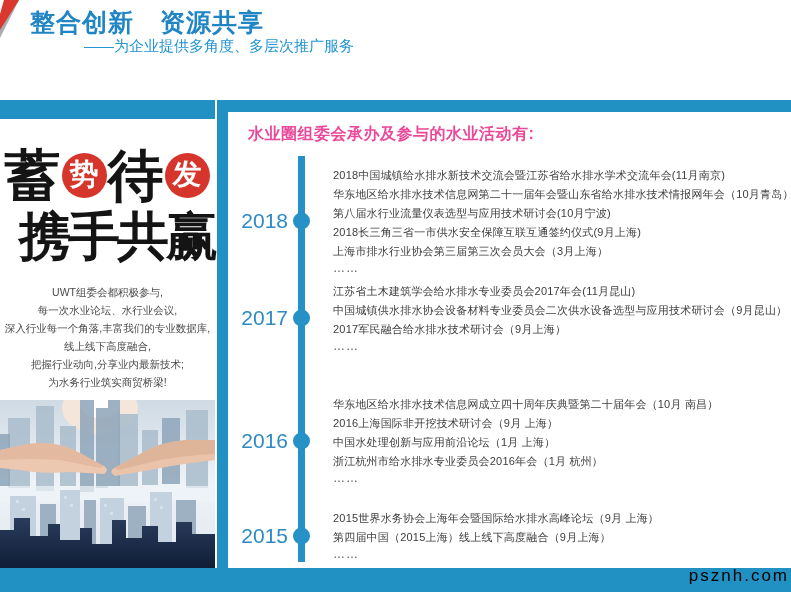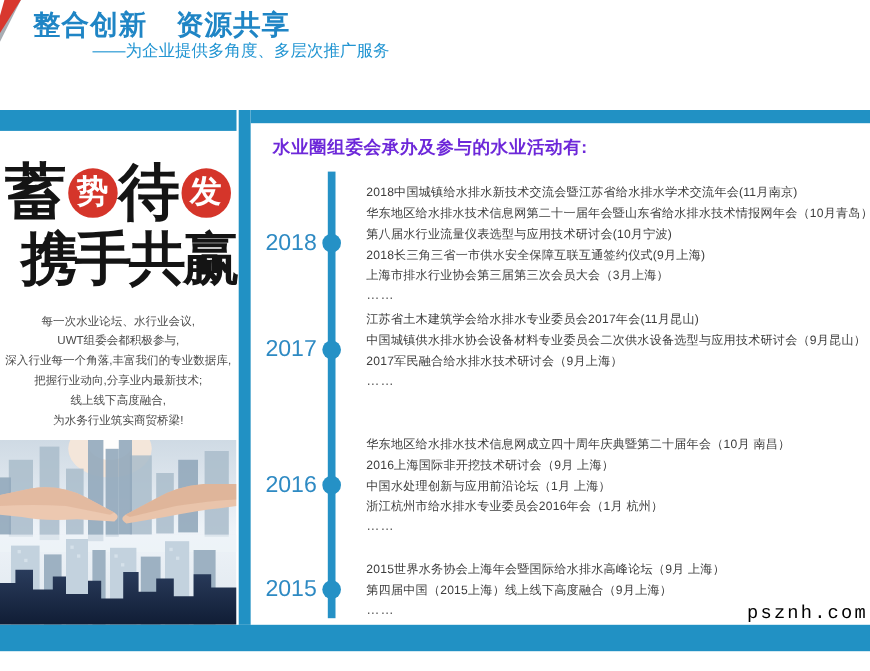--- a/index.html
+++ b/index.html
@@ -23,21 +23,21 @@
     position:absolute;left:0;top:100px;width:215px;height:468px;background:#fff;
   }
   .left-topbar{position:absolute;left:0;top:0;width:215px;height:19px;background:#2191c4;}
   .separator{position:absolute;left:217px;top:100px;width:11px;height:468px;background:#2191c4;}
   .right-panel{
     position:absolute;left:228px;top:100px;width:563px;height:468px;background:#fff;
   }
   .right-topbar{position:absolute;left:0;top:0;width:563px;height:12px;background:#2191c4;}
   .rp-title{
     position:absolute;left:20px;top:24px;
-    font-size:16px;font-weight:bold;color:#6d28d9;letter-spacing:0.5px;
+    font-size:16px;font-weight:bold;color:#ec4899;letter-spacing:0.5px;
   }
   
   .callig{position:absolute;left:0;top:44px;width:215px;text-align:center;}
   .callig-row1{display:flex;align-items:center;justify-content:center;height:62px;}
   .callig-black{
     font-family:"DejaVu Serif","Liberation Serif",serif;
     font-size:56px;font-weight:900;color:#141414;line-height:60px;
   }
   .callig-red{
     width:45px;height:45px;border-radius:50%;background:#d5352a;
@@ -66,22 +66,22 @@
   .tl-dot{
     position:absolute;left:65px;top:50%;transform:translateY(-50%);
     width:17px;height:17px;border-radius:50%;background:#2591c6;
   }
   .tl-events{margin-left:105px;}
   .tl-event{font-size:11px;line-height:19px;color:#3c3c3c;letter-spacing:0.2px;white-space:nowrap;}
   .tl-more{font-size:12px;line-height:15px;color:#555;letter-spacing:1px;}
   
   .bottom-bar{position:absolute;left:0;top:568px;width:791px;height:24px;background:#2191c4;}
   .watermark{
-    position:absolute;right:2px;top:549px;z-index:5;
-    font-family:Liberation Mono, monospace;
+    position:absolute;right:2px;top:566px;z-index:5;
+    font-family:Liberation Sans, sans-serif;
     font-size:17px;color:#000;letter-spacing:2px;text-align:center;
   }
 </style>
 </head>
 <body>
 
 <svg class="corner-ribbon" width="26" height="40" viewBox="0 0 26 40">
   <polygon points="0,18 15,0 19,0 0,38" fill="#a7adb3"></polygon>
   <polygon points="4,0 19,0 0,30 0,14" fill="#d8382e"></polygon>
 </svg>
@@ -96,25 +96,25 @@
     <div class="callig-row1">
         <span class="callig-black">蓄</span>
         <span class="callig-red">势</span>
         <span class="callig-black">待</span>
         <span class="callig-red">发</span>
       </div>
     <div class="callig-row2">携手共赢</div>
   </div>
 
   <div class="para">
+      <div>UWT组委会都积极参与,</div>
       <div>每一次水业论坛、水行业会议,</div>
-      <div>UWT组委会都积极参与,</div>
       <div>深入行业每一个角落,丰富我们的专业数据库,</div>
+      <div>线上线下高度融合,</div>
       <div>把握行业动向,分享业内最新技术;</div>
-      <div>线上线下高度融合,</div>
       <div>为水务行业筑实商贸桥梁!</div>
     </div>
 
   <svg class="city" viewBox="0 0 215 168" preserveAspectRatio="none">
     <defs>
       <linearGradient id="sky" x1="0" y1="0" x2="0" y2="1">
         <stop offset="0" stop-color="#cfdae4"></stop>
           <stop offset="0.5" stop-color="#eef3f8"></stop>
           <stop offset="1" stop-color="#dfe7ee"></stop>
       </linearGradient>

